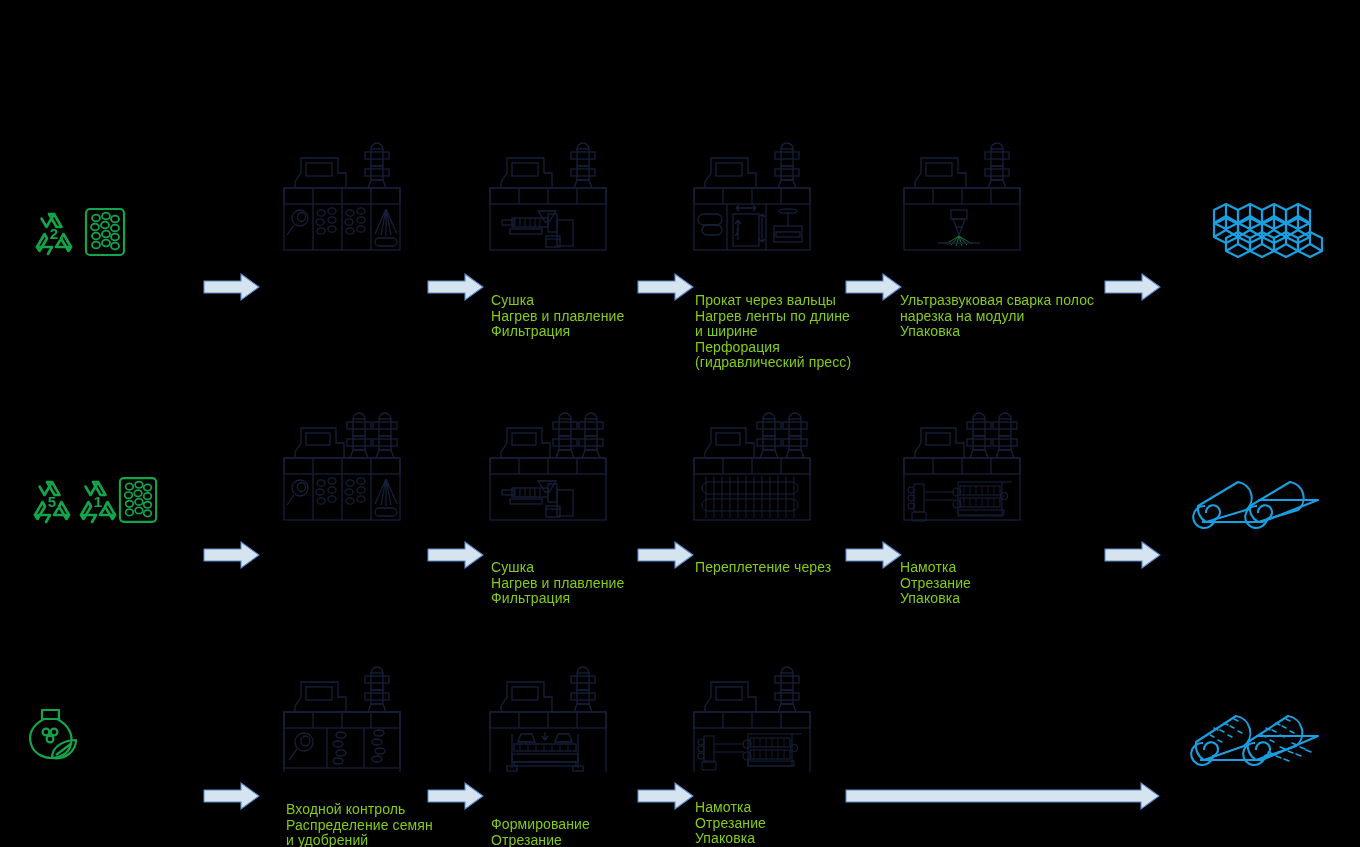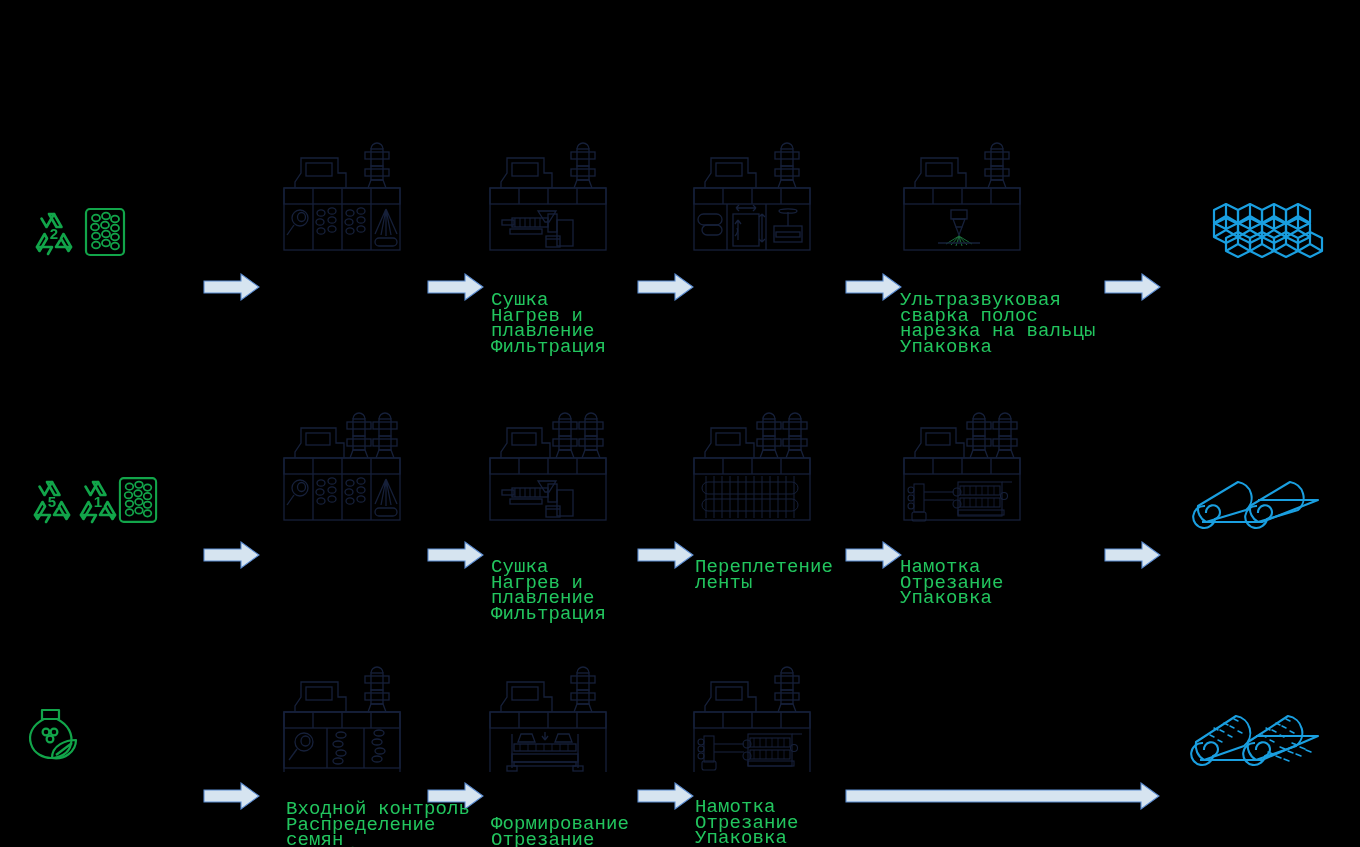--- a/index.html
+++ b/index.html
@@ -1,22 +1,22 @@
 <!DOCTYPE html>
 <html><head>
 <meta charset="utf-8">
 <style>
   html,body{margin:0;padding:0;background:#000;}
   body{width:1360px;height:847px;position:relative;overflow:hidden;
        font-family:"Liberation Sans","DejaVu Sans",sans-serif;color:#8a8f96;}
   .stage{position:absolute;left:0;top:0;width:1360px;height:847px;}
 
   
-  .caption{position:absolute;font-size:19px;line-height:15.6px;color:#22c55e;
-           white-space:pre-line;letter-spacing:.1px;font-family:Liberation Mono, monospace;}
+  .caption{position:absolute;font-size:14px;line-height:15.6px;color:#84cc16;
+           white-space:pre-line;letter-spacing:.1px;}
 
   
   .arrow{position:absolute;height:28px;}
   .arrow svg{display:block;}
 
   
   .mach{position:absolute;}
   .mach svg{display:block;}
   .endicon{position:absolute;}
   .srcicon{position:absolute;}
@@ -217,22 +217,27 @@
     </div>
   <div class="arrow" style="left:1104px;top:273px;">
     <svg width="58" height="28" viewBox="0 0 58 28">
         <use href="#arrowShape"></use>
       </svg>
     </div>
 
   <div class="caption" style="left:491px;top:293px;width:190px;">Сушка
 Нагрев и плавление
 Фильтрация</div>
+  <div class="caption" style="left:695px;top:293px;width:200px;">Прокат через вальцы
+Нагрев ленты по длине
+и ширине
+Перфорация
+(гидравлический пресс)</div>
   <div class="caption" style="left:900px;top:293px;width:230px;">Ультразвуковая сварка полос
-нарезка на вальцы
+нарезка на модули
 Упаковка</div>
 
   <div class="endicon" style="left:1206px;top:196px;">
     <svg width="118" height="64" viewBox="0 0 118 64">
       <g fill="none" stroke="#1a9fe0" stroke-width="2.2" stroke-linejoin="round">
         <g id="hex-cluster">
           <path d="M8 14 L20 8 L32 14 L32 27 L20 33 L8 27 Z"></path>
           <path d="M20 8 L20 20 L8 27 M20 20 L32 27"></path>
           <path d="M8 28 L20 22 L32 28 L32 41 L20 47 L8 41 Z"></path>
           <path d="M20 22 L20 34 L8 41 M20 34 L32 41"></path>
@@ -425,21 +430,21 @@
     </div>
   <div class="arrow" style="left:1104px;top:541px;">
     <svg width="58" height="28" viewBox="0 0 58 28">
         <use href="#arrowShape"></use>
       </svg>
     </div>
 
   <div class="caption" style="left:491px;top:560px;width:190px;">Сушка
 Нагрев и плавление
 Фильтрация</div>
-  <div class="caption" style="left:695px;top:560px;width:200px;">Переплетение ленты</div>
+  <div class="caption" style="left:695px;top:560px;width:200px;">Переплетение через</div>
   <div class="caption" style="left:900px;top:560px;width:200px;">Намотка
 Отрезание
 Упаковка</div>
 
   <div class="endicon" style="left:1186px;top:470px;">
     <svg width="140" height="62" viewBox="0 0 140 62">
       <g fill="none" stroke="#1a9fe0" stroke-width="2.1" stroke-linejoin="round">
         <path d="M16 52 L76 52 L132 30 L72 30"></path>
         <path d="M12 36 L52 12 a16 16 0 0 1 8 28 L20 52 a16 16 0 0 1 -8 -16 Z"></path>
         <path d="M20 43 a7 7 0 1 1 9 6 a11 11 0 1 1 -10 -13"></path>

